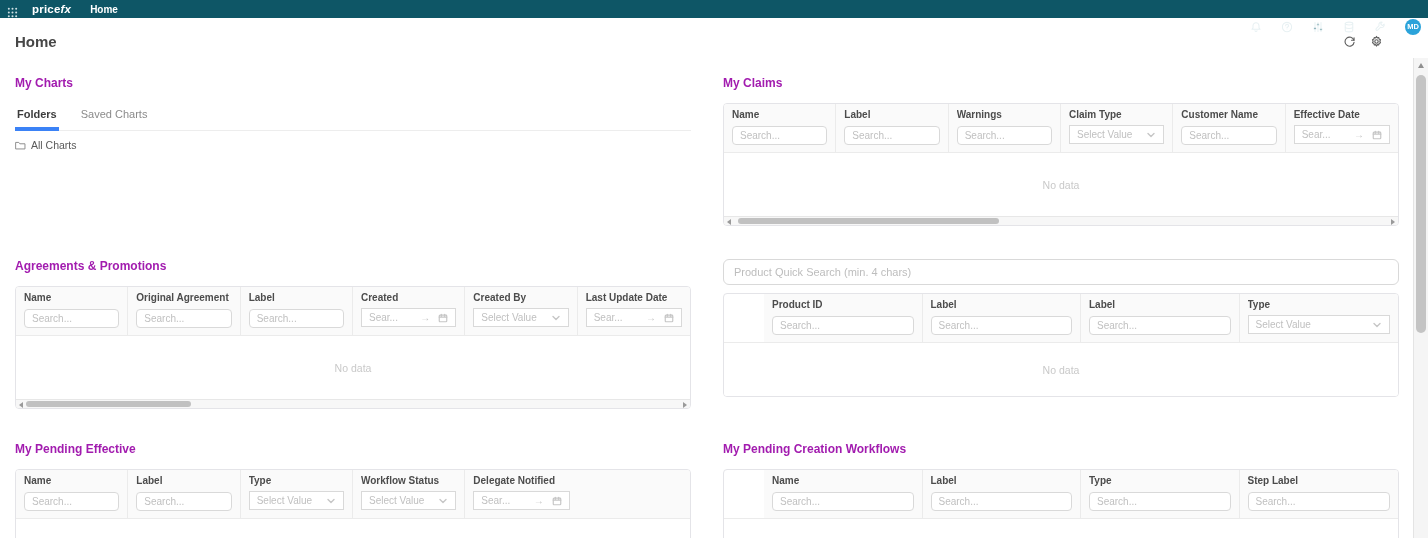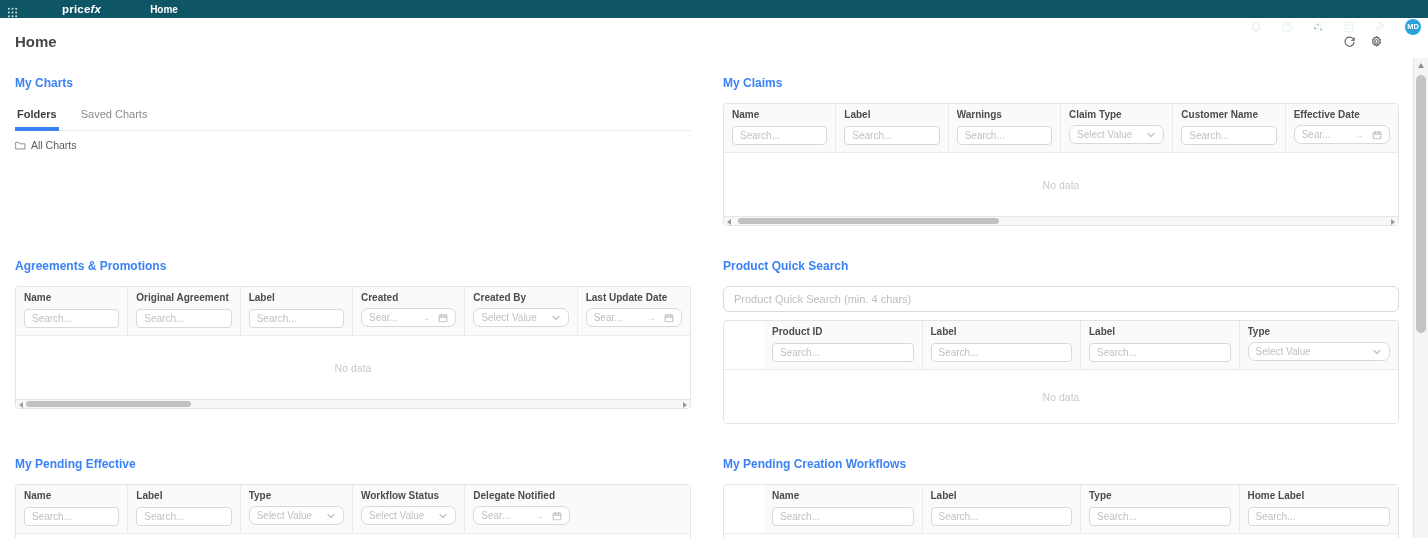--- a/index.html
+++ b/index.html
@@ -1,60 +1,60 @@
 <!DOCTYPE html>
 <html><head>
 <meta charset="utf-8">
 <style>
   * { margin:0; padding:0; box-sizing:border-box; }
   html,body { width:1428px; height:538px; }
   body { font-family:"Liberation Sans", sans-serif; background:#fff; color:#333; overflow:hidden; }
   .page { position:relative; width:1428px; height:538px; overflow:hidden; background:#fff; }
 
   
-  .topbar { height:18px; background:#0e5666; display:flex; align-items:center; padding:0 7px; color:#eef5f6;gap:30px; }
+  .topbar { height:18px; background:#0e5666; display:flex; align-items:center; padding:0 7px; color:#eef5f6; }
   .grid-icon { width:11px; height:11px; display:inline-block; margin-right:14px; cursor:pointer; }
   .logo { font-size:11.5px; font-weight:700; color:#fff; letter-spacing:.2px; cursor:pointer; }
   .logo .fx { font-style:italic; }
   .nav-item { margin-left:19px; font-size:10px; font-weight:700; color:#fff; cursor:pointer; }
   .topbar-right { margin-left:auto; display:flex; align-items:center; gap:19px;margin-top:35px; }
   .tb-icon { width:12px; height:12px; color:#e8f1f3; cursor:pointer; display:block; }
   .avatar { width:16px; height:16px; border-radius:50%; background:#2ba3da; color:#fff; font-size:7.5px; font-weight:700;
             display:flex; align-items:center; justify-content:center; cursor:pointer; }
 
   
   .page-header { display:flex; align-items:center; padding:15px 45px 0 15px; }
   .page-title { font-size:15px; font-weight:700; color:#474747; }
   .ph-icons { margin-left:auto; display:flex; gap:14px; color:#5f5f5f; }
   .ph-icon { width:13px; height:13px; cursor:pointer; display:block; }
 
   
   .content { display:grid; grid-template-columns:1fr 1fr; column-gap:32px; padding:26px 29px 0 15px; align-items:start; }
   .panel { margin-bottom:33px; }
-  .panel-title { font-size:12px; font-weight:700; color:#3b82f6; margin-bottom:13px; }
+  .panel-title { font-size:12px; font-weight:700; color:#a21caf; margin-bottom:13px; }
 
   
   .tabs { display:flex; gap:20px; border-bottom:1px solid #ededed; }
   .tab { font-size:11px; color:#8b8b8b; padding:5px 2px 7px; cursor:pointer; }
   .tab.active { color:#3c3c3c; font-weight:700; border-bottom:4px solid #3b82f6; margin-bottom:-1px; }
   .tree-item { display:flex; align-items:center; gap:5px; margin-top:8px; font-size:10.5px; color:#5a5a5a; cursor:pointer; }
   .tree-item svg { width:11px; height:11px; color:#8b8b8b; }
 
   
   .tbl { border:1px solid #e4e4e8; border-radius:4px; background:#fff; overflow:hidden; }
   .tbl-head { display:grid; background:#fafafa; }
   .cols-6 { grid-template-columns:repeat(6,1fr); }
   .cols-4 { grid-template-columns:repeat(4,1fr);margin-left:40px; }
   .col { padding:5px 8px 7px; border-right:1px solid #ebebeb; min-width:0; }
   .col:last-child { border-right:none; }
   .col-label { font-size:10px; font-weight:700; color:#4c4c4c; margin-bottom:5px; white-space:nowrap; overflow:hidden; }
   .f-input { width:100%; height:19px; border:1px solid #d9d9d9; border-radius:4px; background:#fff;
              font-size:10px; color:#555; padding:0 7px; outline:none; font-family:"Liberation Sans",sans-serif; }
   .f-input::placeholder { color:#c0c0c0; }
-  .f-box { width:100%; height:19px; border:1px solid #d9d9d9; border-radius:7px; background:#fff;
+  .f-box { width:100%; height:19px; border:1px solid #d9d9d9; border-radius:0; background:#fff;
            display:flex; align-items:center; padding:0 7px; font-size:10px; color:#c0c0c0; cursor:pointer; }
   .f-box .grow { flex:1 1 auto; white-space:nowrap; overflow:hidden; }
   .f-box svg { width:10px; height:10px; color:#c6c6c6; flex:0 0 auto; }
   .f-date .arr { color:#c6c6c6; margin-right:8px; }
   .f-none { height:19px; }
   .tbl-body { position:relative; border-top:1px solid #ebebeb; background:#fff;
               display:flex; align-items:center; justify-content:center; }
   .no-data { font-size:10.5px; color:#c9c9c9; }
 
   
@@ -267,21 +267,20 @@
         </div>
         <div class="hscroll">
           <span class="hs-arrow left"></span>
           <span class="hs-thumb" style="left:10px;width:165px"></span>
           <span class="hs-arrow right"></span>
         </div>
       </div>
     </div>
 
     <div class="panel">
-      <div class="panel-title">Product Quick Search</div>
       <input class="pqs-input" placeholder="Product Quick Search (min. 4 chars)" style="">
       <div class="tbl">
         <div class="tbl-head cols-4">
           <div class="col">
             <div class="col-label">Product ID</div>
             <input class="f-input" placeholder="Search..." style="">
           </div>
           <div class="col">
             <div class="col-label">Label</div>
             <input class="f-input" placeholder="Search..." style="">
@@ -365,21 +364,21 @@
           </div>
           <div class="col">
             <div class="col-label">Label</div>
             <input class="f-input" placeholder="Search..." style="">
           </div>
           <div class="col">
             <div class="col-label">Type</div>
             <input class="f-input" placeholder="Search..." style="">
           </div>
           <div class="col">
-            <div class="col-label">Home Label</div>
+            <div class="col-label">Step Label</div>
             <input class="f-input" placeholder="Search..." style="">
           </div>
         </div>
         <div class="tbl-body" style="height:120px">
           
         </div>
       </div>
     </div>
 
   </div>

